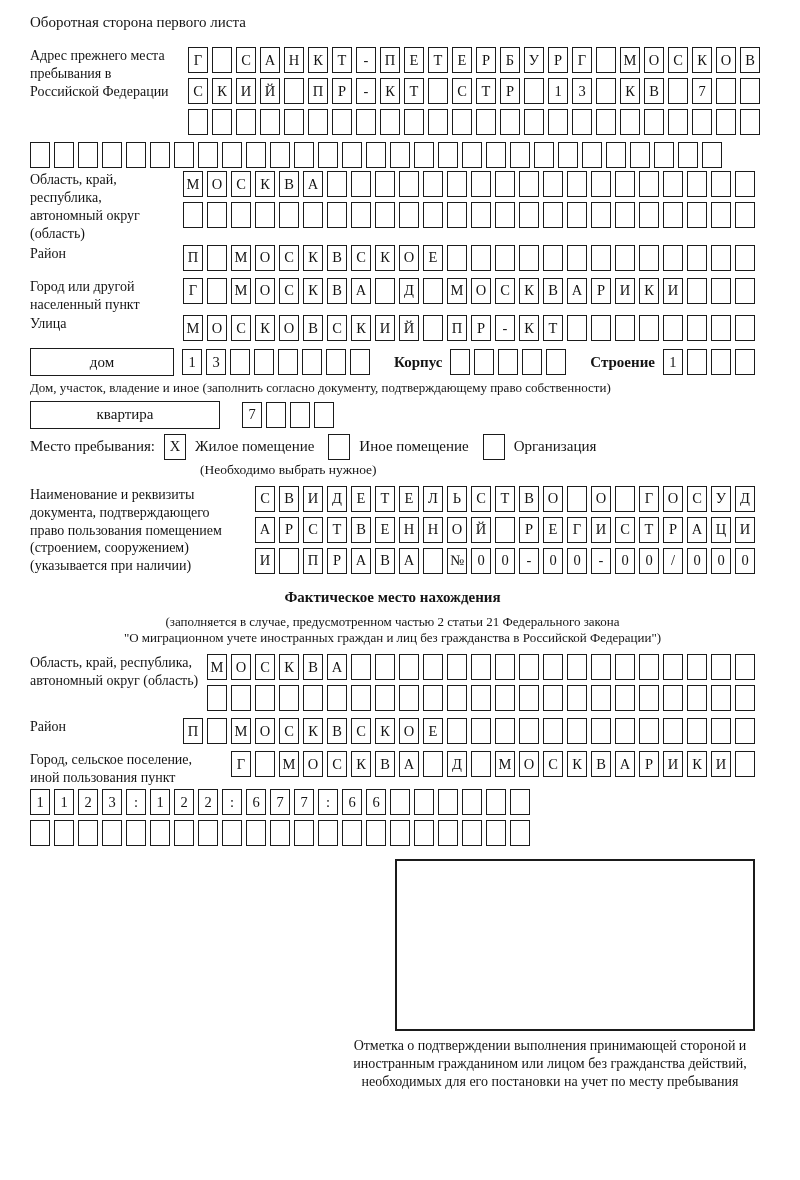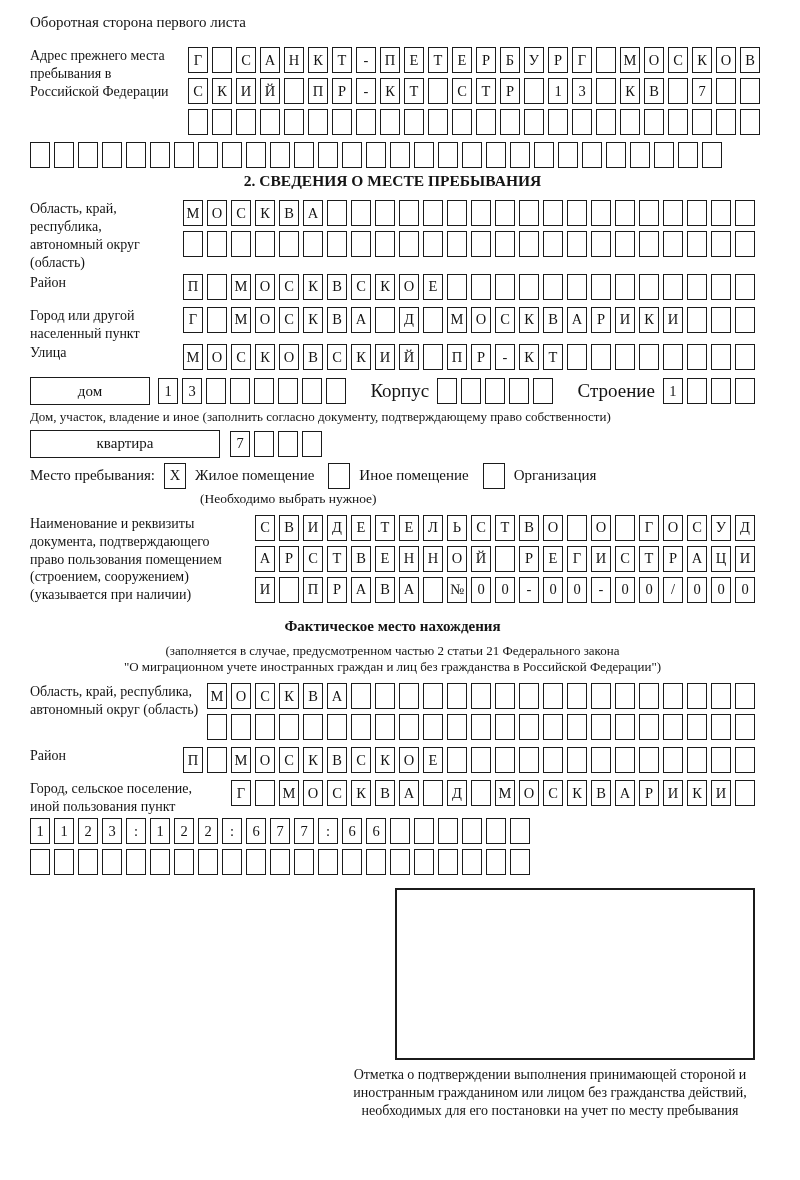--- a/index.html
+++ b/index.html
@@ -29,25 +29,25 @@
   .sec-title { text-align:center; font-weight:bold; font-size:15.5px; margin:4px 0 10px; }
   .sub-title { text-align:center; font-weight:bold; font-size:15px; margin:10px 0 8px; }
 
   .dom-row { display:flex; align-items:center; justify-content:space-between; margin:1px 0 4px; }
   .group { display:flex; align-items:center; gap:8px; }
   .group .crow { margin:0; }
   .wide-box {
     box-sizing:border-box; height:28px; border:1.6px solid #1b1b1b;
     display:flex; align-items:center; justify-content:center; font-size:15px;
   }
-  .dom-box { width:120px; }
+  .dom-box { width:144px; }
   .kv-box  { width:190px; }
-  .kv-row { display:flex; align-items:center; gap:10px; margin:2px 0 4px; }
+  .kv-row { display:flex; align-items:center; gap:22px; margin:2px 0 4px; }
   .kv-row .crow { margin:0; }
-  .inline-label { font-size:19px; white-space:nowrap; }
+  .inline-label { font-size:15px; white-space:nowrap;font-weight:bold; }
 
   .stay-row { display:flex; align-items:center; font-size:15px; margin:5px 0 2px; }
   .opt { display:flex; align-items:center; gap:9px; margin-left:14px; }
   .opt .cbox { width:22px; }
   .stay-note { font-size:13.5px; margin:0 0 8px 170px; }
 
   .doc-block { margin-top:4px; }
 
   .stamp-box {
     width:360px; height:172px; box-sizing:border-box;
@@ -173,21 +173,20 @@
       <span class="cbox"></span>
       <span class="cbox"></span>
       <span class="cbox"></span>
       <span class="cbox"></span>
       <span class="cbox"></span>
       <span class="cbox"></span>
       <span class="cbox"></span>
       <span class="cbox"></span>
     </div>
 
-  <div class="sec-title">2. СВЕДЕНИЯ О МЕСТЕ ПРЕБЫВАНИЯ</div>
 
   <div class="frow">
     <div class="flabel">Область, край, республика, автономный округ (область)</div>
     <div class="fboxes">
       <div class="crow">
           <span class="cbox">М</span>
           <span class="cbox">О</span>
           <span class="cbox">С</span>
           <span class="cbox">К</span>
           <span class="cbox">В</span>

